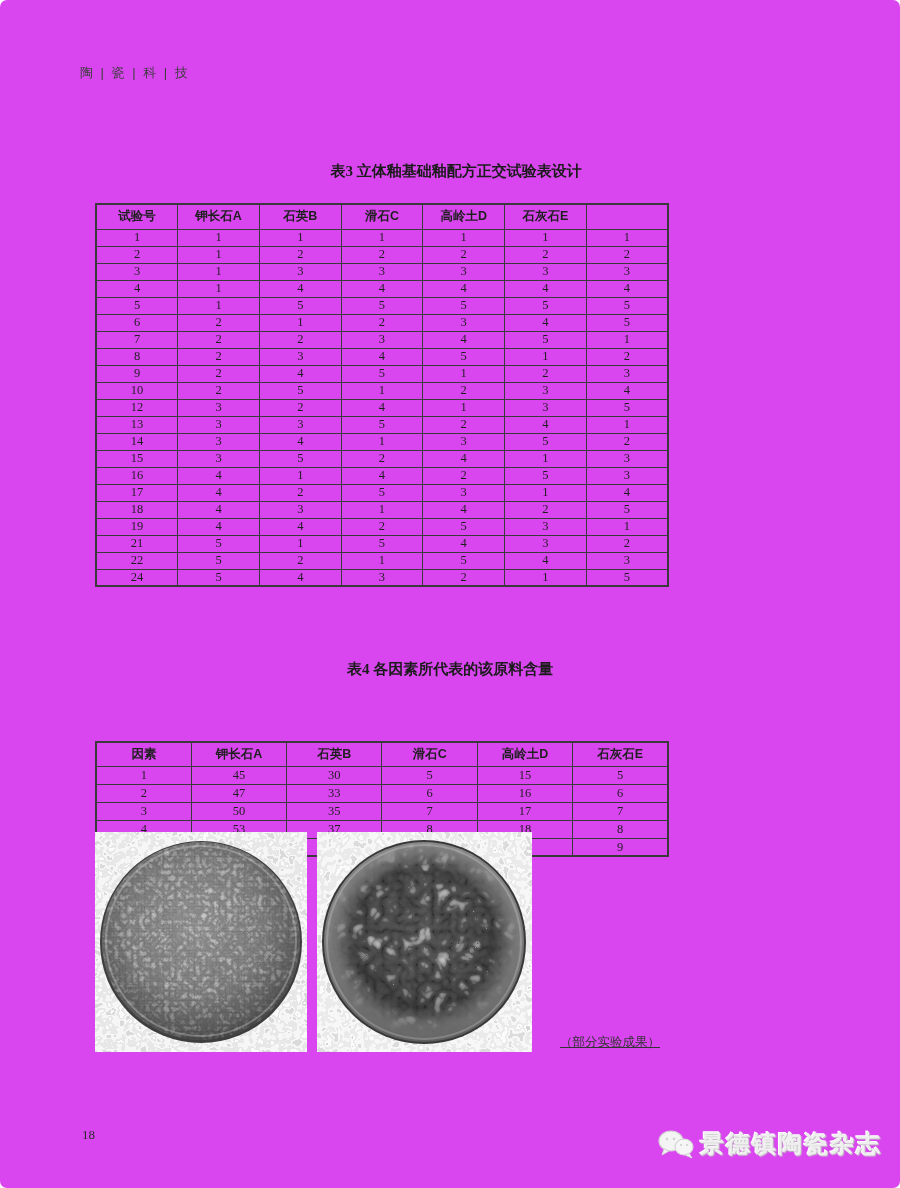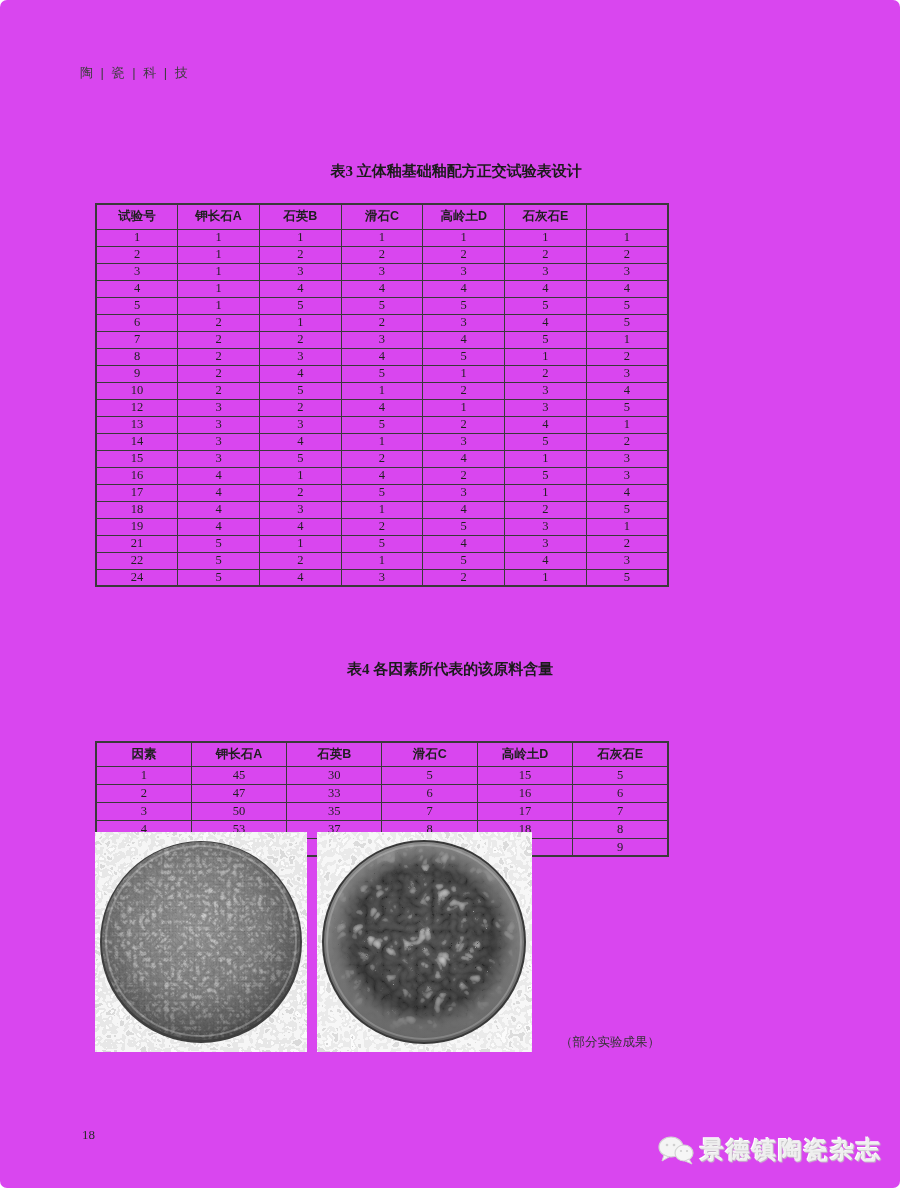--- a/index.html
+++ b/index.html
@@ -40,35 +40,34 @@
   .t3 td { height:17px; line-height:15px; }
   .t4 { top:741px; }
   .t4 th { height:24px; }
   .t4 td { height:18px; line-height:16px; }
 
   .figures { position:absolute; left:95px; top:832px; display:flex; gap:10px; }
   .figures svg { display:block; }
 
   .caption {
     position:absolute; left:560px; top:1034px;
-    font-size:12.5px; color:#333; font-family:"Liberation Serif", serif;
+    font-size:12.5px; color:#333; font-family:"Liberation Serif", serif;text-decoration:underline;
   }
 
   .pagenum {
     position:absolute; left:82px; top:1127px;
     font-size:13px; font-family:"Liberation Serif", serif; color:#2a2a2a;
   }
 
   .watermark {
     position:absolute; right:18px; top:1128px;
     display:flex; align-items:center; gap:6px;
     color:#efefef; font-size:24px; font-weight:bold; letter-spacing:2px;
     text-shadow:1px 1px 1px #c3c3c3, -1px -1px 0 #ffffff;
     font-family:"Liberation Sans", sans-serif;
-    margin-top:6px;
   }
 </style>
 </head>
 <body>
 
 <div class="page">
 
   <div class="masthead">陶 | 瓷 | 科 | 技</div>
 
   <div class="t-title" id="t3-title">表3 立体釉基础釉配方正交试验表设计</div>

